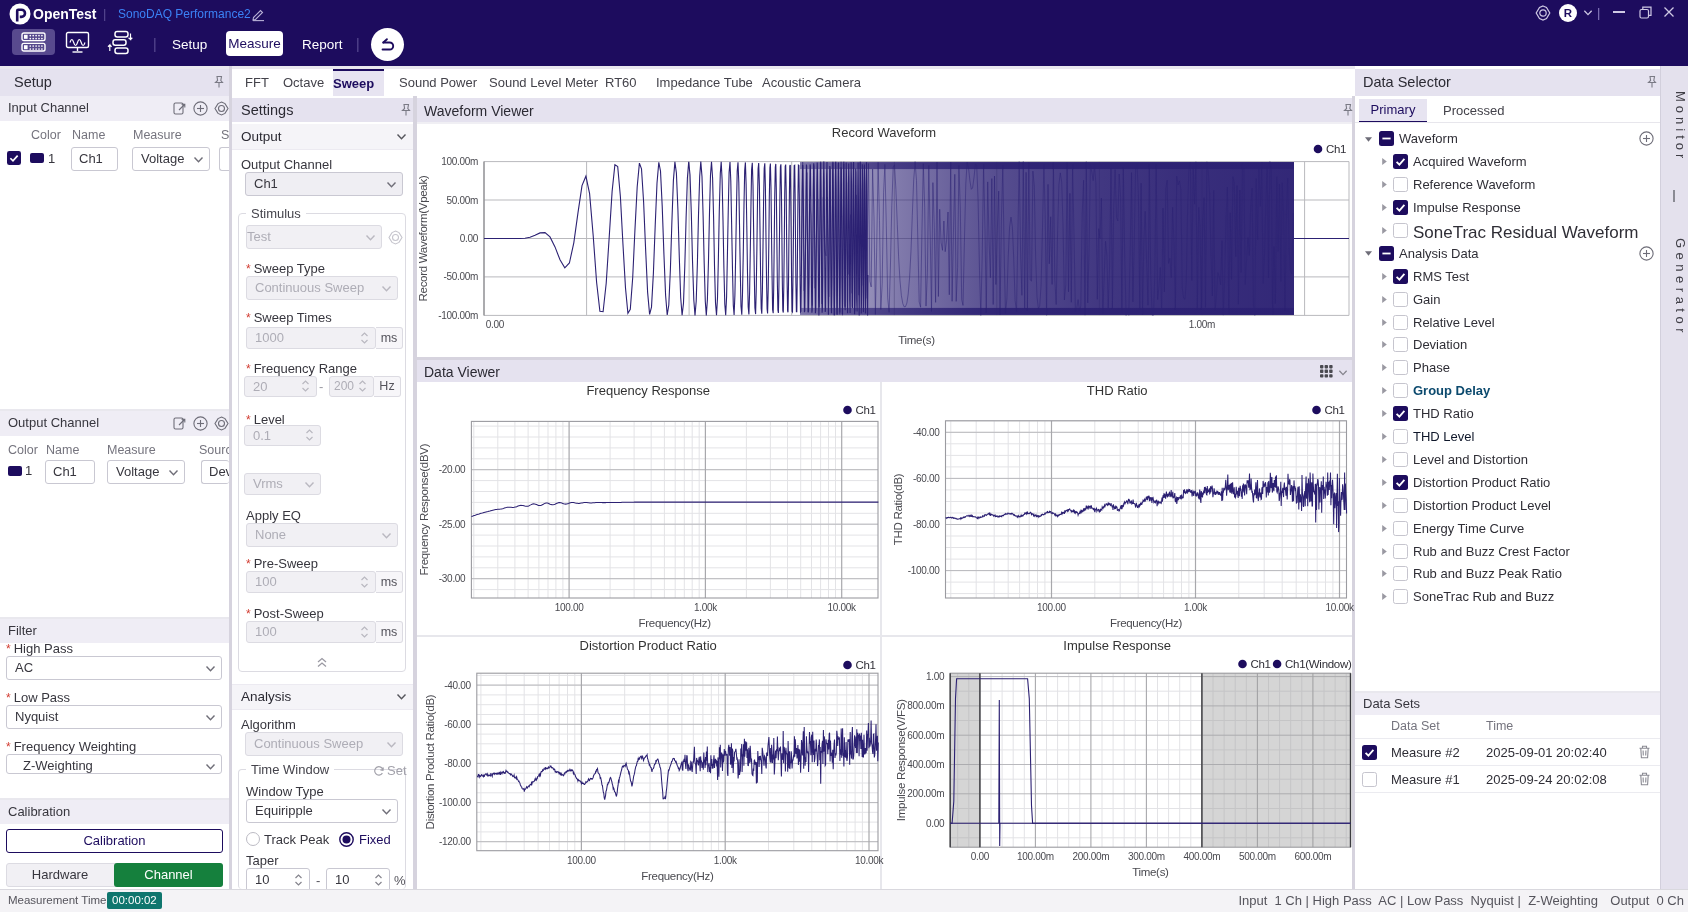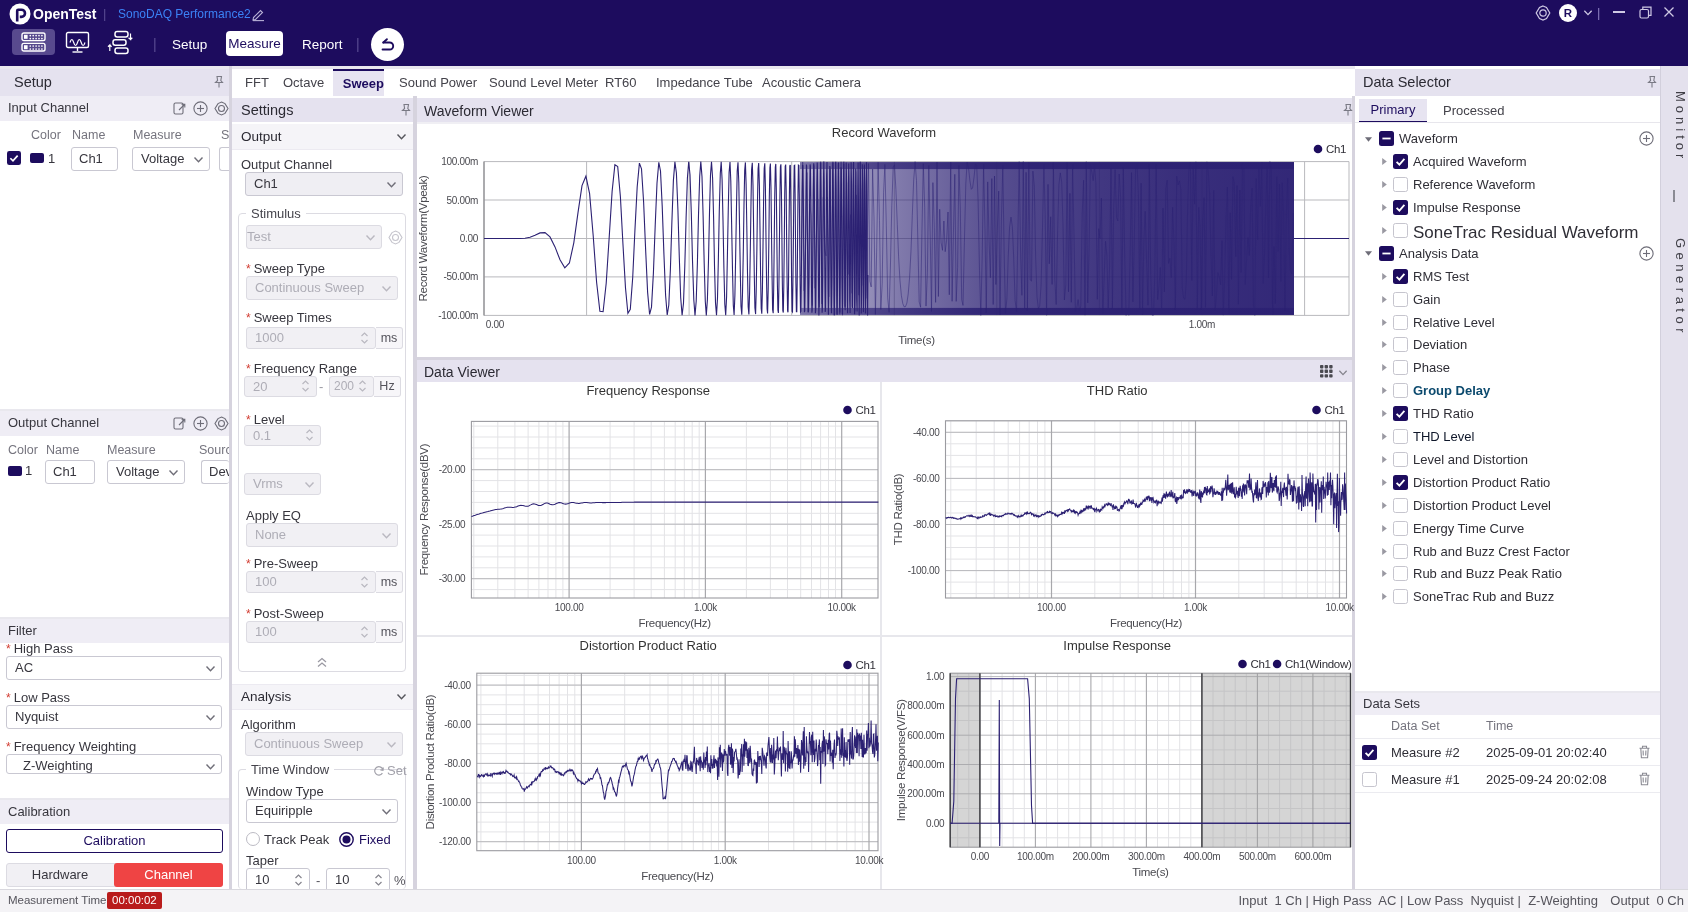--- a/index.html
+++ b/index.html
@@ -189,33 +189,33 @@
     <div style="position:absolute;left:6px;top:754px;width:216px;height:20px;background:#fff;border:1px solid #c9c8d2;border-radius:3px;box-sizing:border-box;font-size:13px;color:#37363e;line-height:22px;padding-left:16px;overflow:hidden;white-space:nowrap">Z-Weighting</div>
     <svg style="position:absolute;left:205px;top:763px" width="11" height="8" viewBox="0 0 11 8">
       <path d="M1.5 1.5 L5.5 5.8 L9.5 1.5" fill="none" stroke="#6f6e78" stroke-width="1.4"></path>
     </svg>
     <div class="abs" style="left:0;top:798px;width:229px;height:2px;background:#e9e8ee"></div>
     <div class="abs" style="left:0;top:800px;width:229px;height:24px;background:#efedf5"></div>
     <div style="position:absolute;left:8px;top:804px;font-size:13px;color:#37363e;font-weight:400;white-space:nowrap">Calibration</div>
     <div class="abs" style="left:6px;top:829px;width:217px;height:24px;border:1px solid #1d0c5e;border-radius:3px;text-align:center;line-height:22px;font-size:13px;color:#1d0c5e">Calibration</div>
     <div class="abs" style="left:6px;top:863px;width:217px;height:24px;background:#f1f0f4;border:1px solid #dcdbe2;border-radius:3px"></div>
     <div class="abs" style="left:6px;top:863px;width:108px;height:24px;text-align:center;line-height:24px;font-size:13px;color:#37363e">Hardware</div>
-    <div class="abs" style="left:114px;top:863px;width:109px;height:24px;background:#ef4444;border-radius:3px;text-align:center;line-height:24px;font-size:13px;color:#fff">Channel</div>
+    <div class="abs" style="left:114px;top:863px;width:109px;height:24px;background:#15803d;border-radius:3px;text-align:center;line-height:24px;font-size:13px;color:#fff">Channel</div>
     <div class="abs" style="left:229px;top:66px;width:3px;height:823px;background:#d6d3de"></div>
     <div class="abs" style="left:413px;top:96px;width:4px;height:793px;background:#d6d3de"></div>
     <div class="abs" style="left:1352px;top:96px;width:3px;height:793px;background:#d6d3de"></div>
     <div class="abs" style="left:232px;top:68.5px;width:1120px;height:27.5px;background:#fff"></div>
     <div style="position:absolute;left:245px;top:75px;font-size:13px;color:#43424a;font-weight:400;white-space:nowrap">FFT</div>
     <div style="position:absolute;left:283px;top:75px;font-size:13px;color:#43424a;font-weight:400;white-space:nowrap">Octave</div>
     <div style="position:absolute;left:399px;top:75px;font-size:13px;color:#43424a;font-weight:400;white-space:nowrap">Sound Power</div>
     <div style="position:absolute;left:489px;top:75px;font-size:13px;color:#43424a;font-weight:400;white-space:nowrap">Sound Level Meter</div>
     <div style="position:absolute;left:605px;top:75px;font-size:13px;color:#43424a;font-weight:400;white-space:nowrap">RT60</div>
     <div style="position:absolute;left:656px;top:75px;font-size:13px;color:#43424a;font-weight:400;white-space:nowrap">Impedance Tube</div>
     <div style="position:absolute;left:762px;top:75px;font-size:13px;color:#43424a;font-weight:400;white-space:nowrap">Acoustic Camera</div>
-    <div class="abs" style="left:333px;top:68.5px;width:51px;height:27.5px;background:#e7e4f1;border-top:2.5px solid #1d0c5e;text-align:right;line-height:25px;font-size:13px;font-weight:700;color:#1d0c5e">Sweep</div>
+    <div class="abs" style="left:333px;top:68.5px;width:51px;height:27.5px;background:#e7e4f1;border-top:2.5px solid #1d0c5e;text-align:left;line-height:25px;font-size:13px;font-weight:700;color:#1d0c5e">Sweep</div>
     <div class="abs" style="left:232px;top:98px;width:181px;height:791px;background:#fff"></div>
     <div class="abs" style="left:232px;top:98px;width:181px;height:24px;background:#e5e2ef"></div>
     <div style="position:absolute;left:241px;top:102px;font-size:14.5px;color:#2b2a33;font-weight:400;white-space:nowrap">Settings</div>
     <svg style="position:absolute;left:399px;top:103px" width="14" height="14" viewBox="0 0 14 14">
       <g fill="none" stroke="#7a7a85" stroke-width="1.1">
         <path d="M5 1.5 L9.5 1.5 L8.8 5.5 L10.5 7.5 L3.5 7.5 L5.6 5.5 Z"></path>
         <line x1="7" y1="7.5" x2="7" y2="12.5"></line>
       </g>
     </svg>
     <div class="abs" style="left:232px;top:124px;width:181px;height:26px;background:#f5f4f8;border-bottom:1px solid #eceaf1"></div>
@@ -866,15 +866,15 @@
         <line x1="7.9" y1="5.5" x2="7.7" y2="10.5"></line>
       </g>
     </svg>
     <div class="abs" style="left:1355px;top:792px;width:305px;height:1px;background:#ebebf0"></div>
     <div class="abs" style="left:1660px;top:66px;width:28px;height:823px;background:#e4e1ed;border-left:1px solid #d2cfdc"></div>
     <div class="abs" style="left:1660px;top:82px;width:28px;height:90px;writing-mode:vertical-rl;text-align:center;font-size:13px;letter-spacing:4px;color:#3f3e46">Monitor</div>
     <div class="abs" style="left:1673px;top:190px;width:1.5px;height:12px;background:#8a8a93"></div>
     <div class="abs" style="left:1660px;top:228px;width:28px;height:120px;writing-mode:vertical-rl;text-align:center;font-size:13px;letter-spacing:4.5px;color:#3f3e46">Generator</div>
     <div class="abs" style="left:0;top:889px;width:1688px;height:23px;background:#f4f3f6;border-top:1px solid #d9d8de"></div>
     <div class="abs" style="left:8px;top:894px;font-size:11.5px;color:#55545c">Measurement Time</div>
-    <div class="abs" style="left:107px;top:891.5px;height:17px;padding:0 5px;background:#b91c1c;border-radius:2px;color:#fff;font-size:11.5px;line-height:17px">00:00:02</div>
+    <div class="abs" style="left:107px;top:891.5px;height:17px;padding:0 5px;background:#0f766e;border-radius:2px;color:#fff;font-size:11.5px;line-height:17px">00:00:02</div>
     <div class="abs" style="left:1198px;top:893px;width:400px;text-align:right;font-size:13px;color:#55545c;white-space:nowrap">Input&nbsp; 1 Ch | High Pass&nbsp; AC | Low Pass&nbsp; Nyquist | &nbsp;Z-Weighting</div>
     <div class="abs" style="left:1584px;top:893px;width:100px;text-align:right;font-size:13px;color:#55545c;white-space:nowrap">Output&nbsp; 0 Ch</div>
   </div>
 </body></html>

